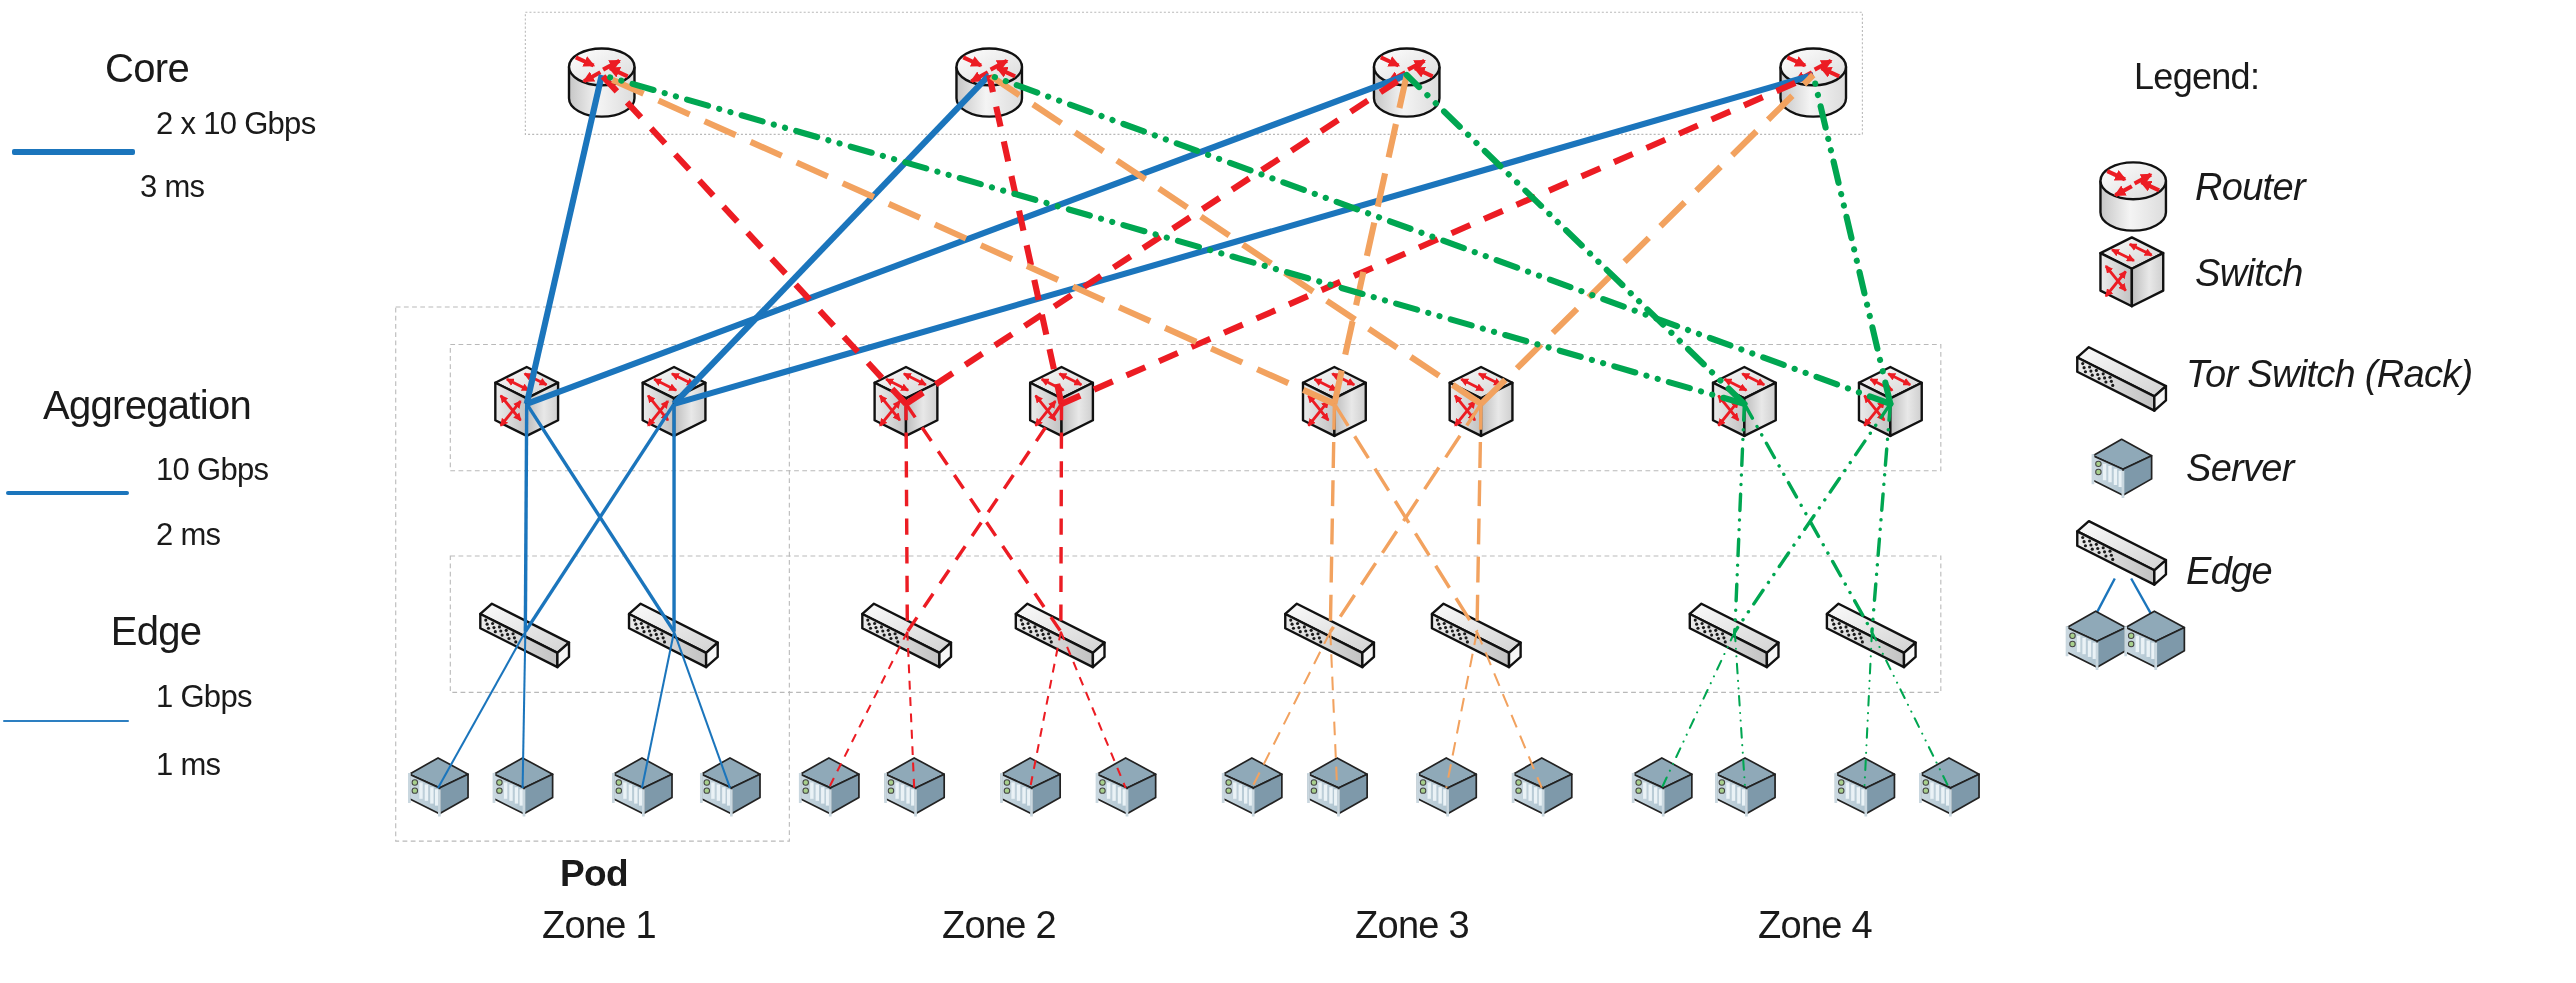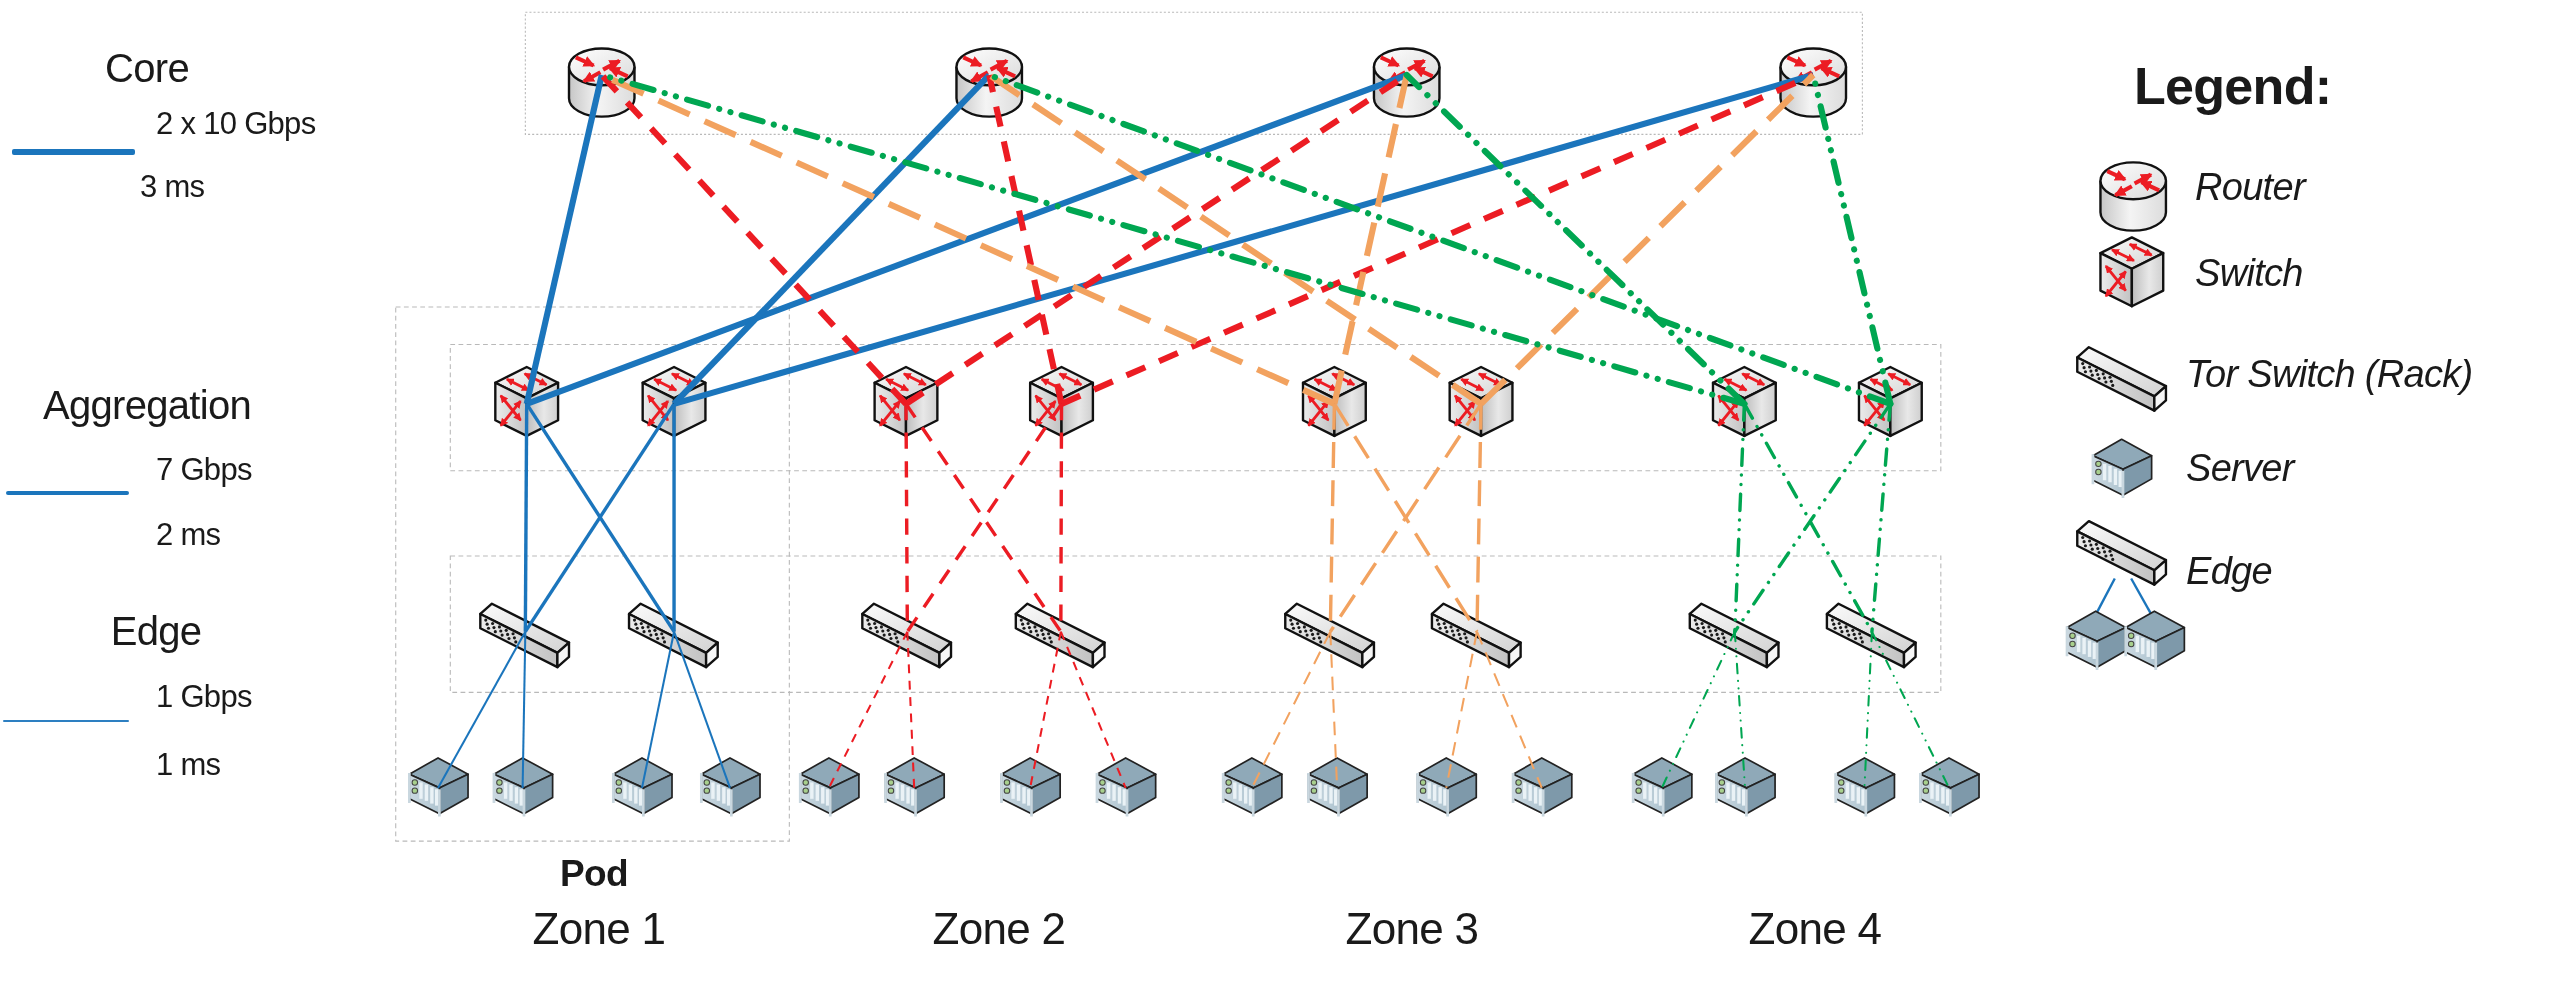--- a/index.html
+++ b/index.html
@@ -2,23 +2,23 @@
 <html style="font-size:11px"><head>
 <meta charset="utf-8">
 <style>
   html,body{margin:0;padding:0;background:#fff;}
   body{width:2576px;height:983px;position:relative;overflow:hidden;
        font-family:"Liberation Sans",sans-serif;color:#1a1a1a;}
   #net{position:absolute;left:0;top:0;z-index:1;}
   .txt{position:absolute;z-index:2;white-space:nowrap;letter-spacing:-0.7px;}
   .tier-head{font-size:40px;transform:translateX(-50%);}
   .tier-sub{font-size:31px;text-align:center;}
-  .zone-label{font-size:44px;transform:translateX(-50%);}
+  .zone-label{font-size:38px;transform:translateX(-50%);}
   .pod-label{font-size:37px;transform:translateX(-50%);font-weight:bold;}
-  .legend-title{font-size:52px;font-weight:bold;}
+  .legend-title{font-size:36px;}
   .legend-item{font-size:38px;font-style:italic;}
   .sample{position:absolute;z-index:2;border-radius:2px;}
 </style>
 </head>
 <body>
 
 <svg id="net" width="2576" height="983" viewBox="0 0 3776 1441">
   <defs>
     <marker id="ah" viewBox="0 0 10 10" refX="8.5" refY="5" markerWidth="2.8" markerHeight="2.8" orient="auto-start-reverse">
         <path d="M0,0 L10,5 L0,10 z" fill="#EC1C23"></path>
@@ -224,21 +224,21 @@
     </g>
   </g>
 </svg>
 
 <div class="txt tier-head" style="left:147px;top:46px">Core</div>
 <div class="txt tier-sub" style="left:156px;top:106px">2 x 10 Gbps</div>
 <div class="sample" style="left:12.3px;top:149px;width:123px;height:6.1px;background:#1B75BC"></div>
 <div class="txt tier-sub" style="left:140px;top:169px">3 ms</div>
 
 <div class="txt tier-head" style="left:147px;top:383px">Aggregation</div>
-<div class="txt tier-sub" style="left:156px;top:452px">7 Gbps</div>
+<div class="txt tier-sub" style="left:156px;top:452px">10 Gbps</div>
 <div class="sample" style="left:5.5px;top:491px;width:123px;height:4.1px;background:#1B75BC"></div>
 <div class="txt tier-sub" style="left:156px;top:517px">2 ms</div>
 
 <div class="txt tier-head" style="left:156px;top:609px">Edge</div>
 <div class="txt tier-sub" style="left:156px;top:679px">1 Gbps</div>
 <div class="sample" style="left:2.7px;top:720px;width:126px;height:2px;background:#2D7FC1"></div>
 <div class="txt tier-sub" style="left:156px;top:747px">1 ms</div>
 
 <div class="txt pod-label" style="left:594px;top:853px">Pod</div>
 <div class="txt zone-label" style="left:599px;top:904px">Zone 1</div>

